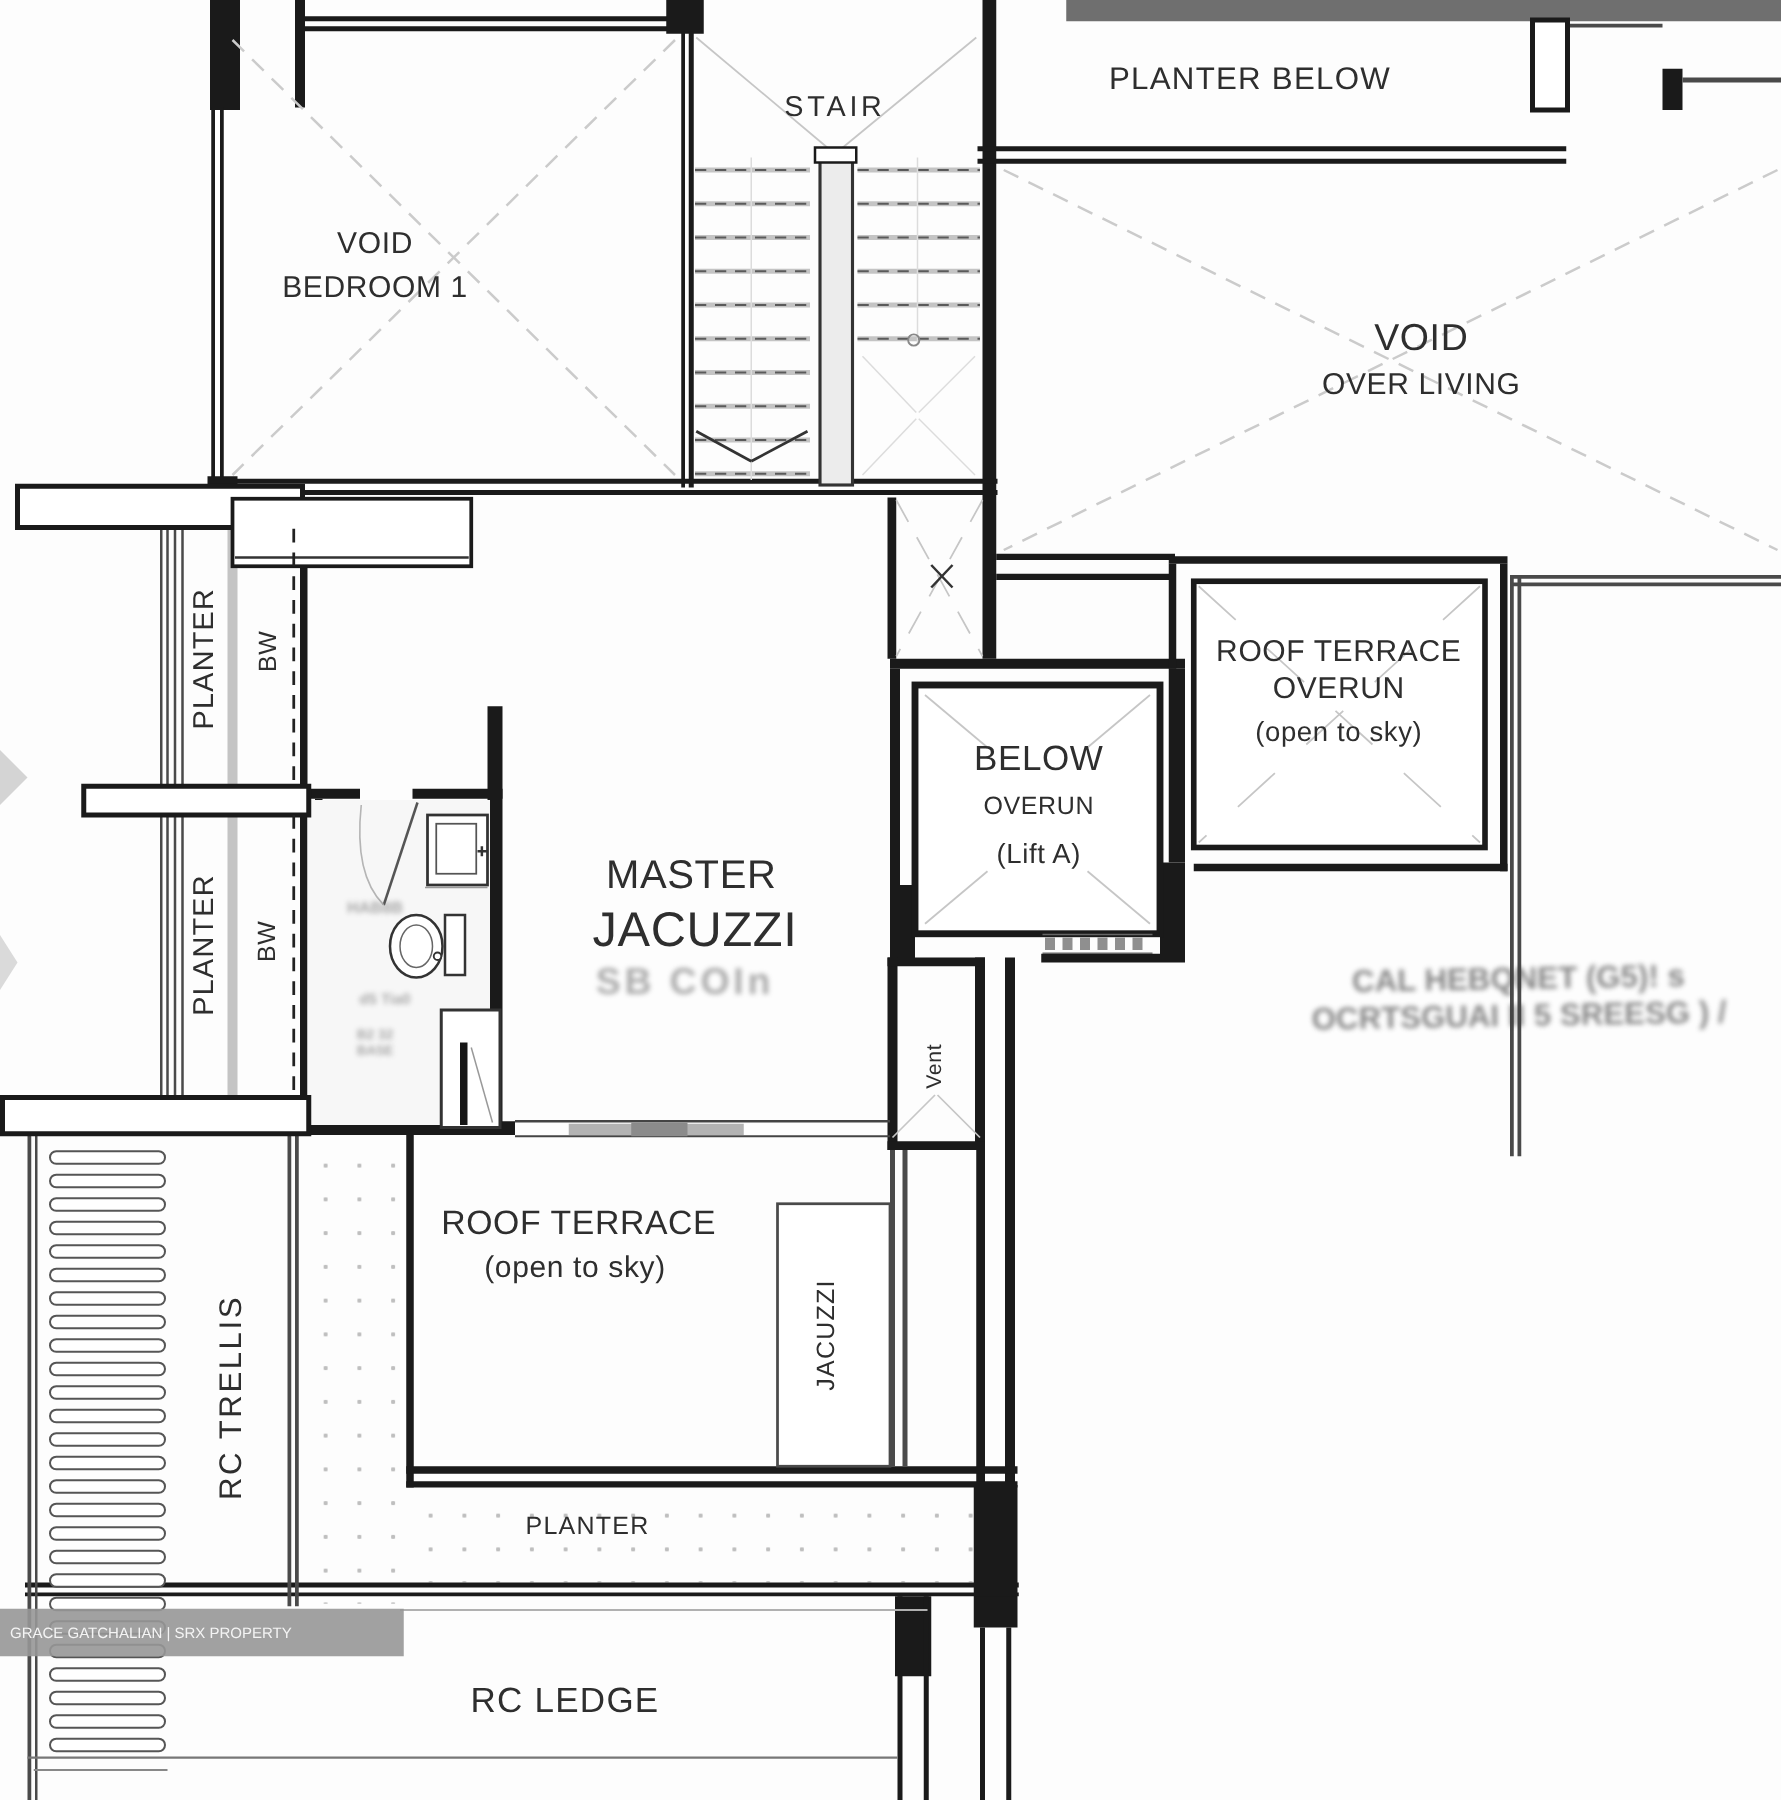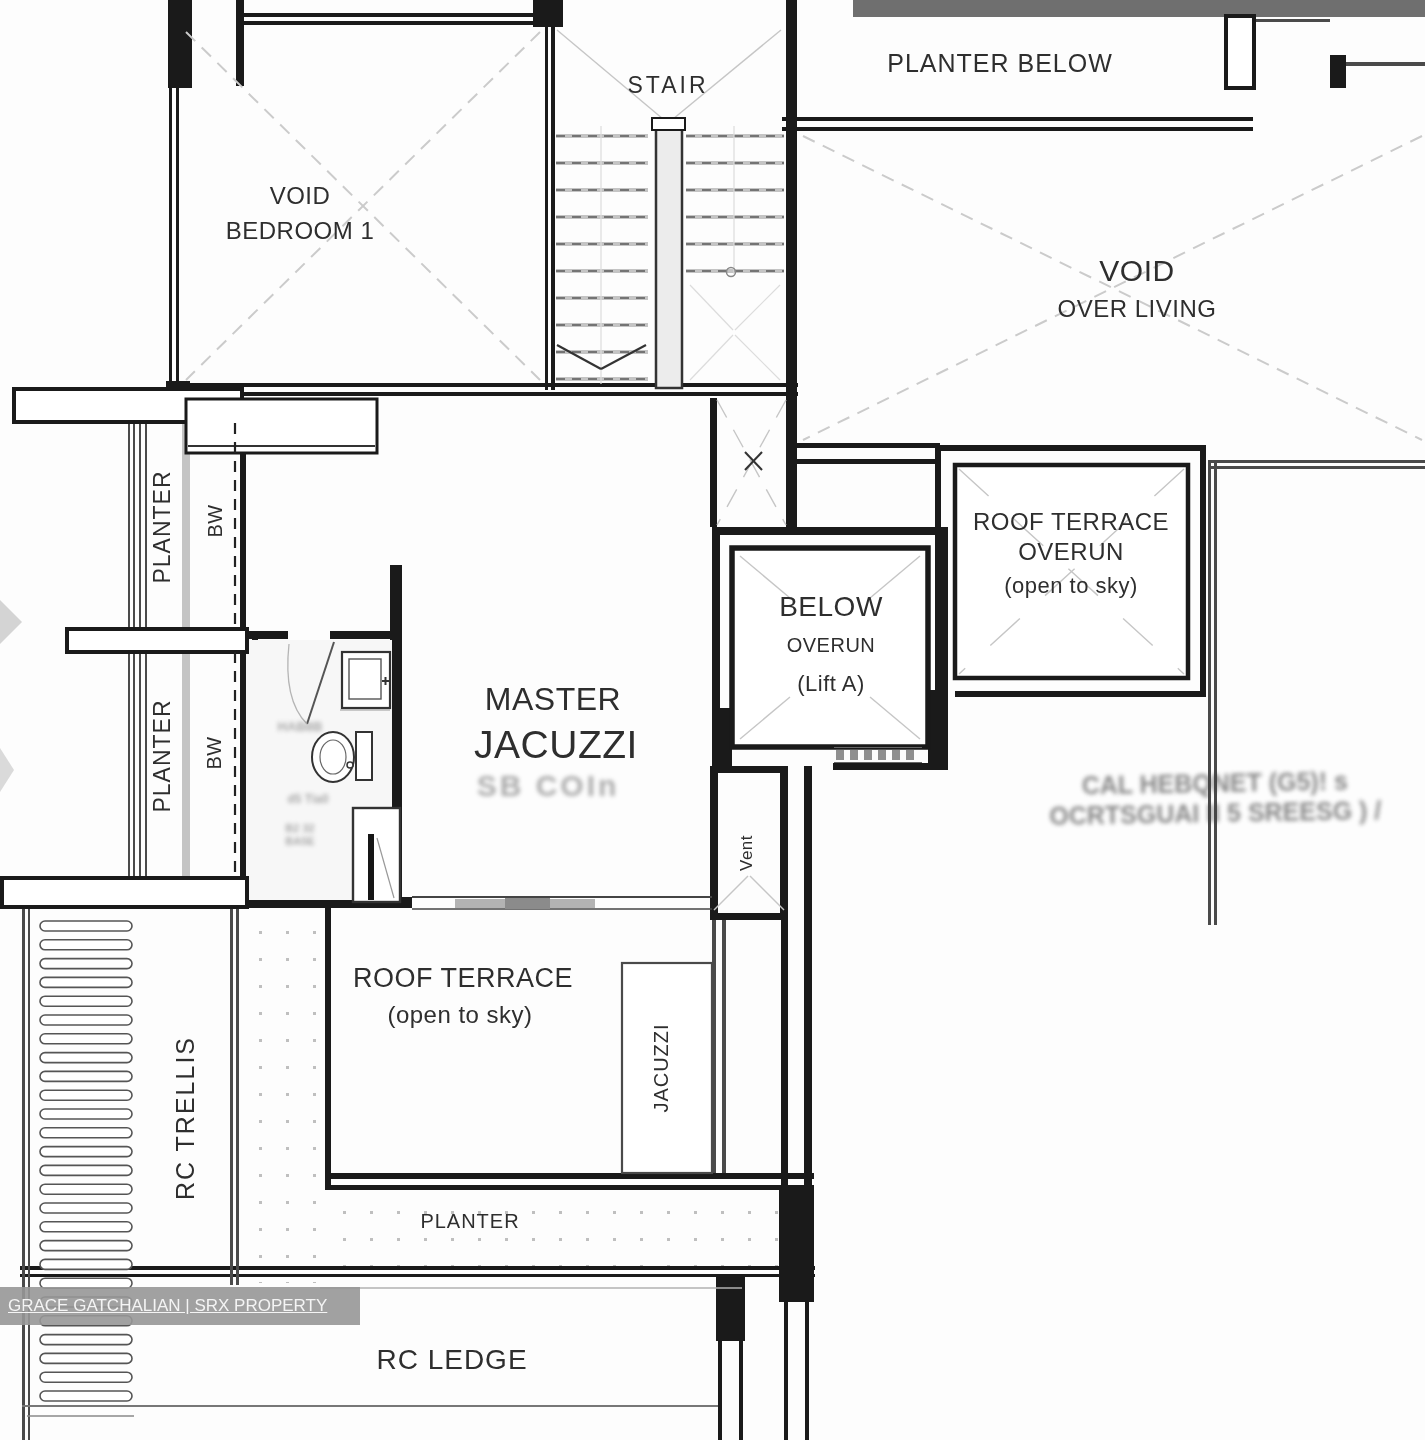--- a/index.html
+++ b/index.html
@@ -7,23 +7,23 @@
         font-family:"Liberation Sans","DejaVu Sans",sans-serif;}
   .plan svg{position:absolute;left:0;top:0;z-index:2;}
   .dots{position:absolute;z-index:1;
         background-image:radial-gradient(circle,#b4b4b4 1.6px,rgba(0,0,0,0) 1.9px);
         background-size:27px 27px;background-position:7px 7px;opacity:.85;}
   .lbl{position:absolute;z-index:3;transform:translate(-50%,-50%);white-space:nowrap;
        color:var(--label,#2e2e2e);letter-spacing:.5px;line-height:1.12;text-align:center;}
   .rot{transform:translate(-50%,-50%) rotate(-90deg);}
   .ghost{position:absolute;z-index:3;transform:translate(-50%,-50%);white-space:nowrap;
          color:#5a5a5a;font-weight:bold;filter:blur(2.2px);opacity:.5;}
-  .wm-bar{position:absolute;z-index:4;left:0;top:1287px;width:360px;height:38px;
-          background:rgba(151,151,151,.9);color:#f4f4f4;font-size:17px;line-height:38px;
-          padding-left:8px;box-sizing:border-box;white-space:nowrap;overflow:hidden;text-decoration:underline;}
+  .wm-bar{position:absolute;z-index:4;left:0;top:1287px;width:323px;height:38px;
+          background:rgba(151,151,151,.9);color:#f4f4f4;font-size:12px;line-height:38px;
+          padding-left:8px;box-sizing:border-box;white-space:nowrap;overflow:hidden;}
   .wm-garbled{position:absolute;z-index:4;left:1010px;top:768px;width:410px;text-align:center;
           color:#3f3f3f;font-weight:bold;font-size:25px;line-height:1.2;
           filter:blur(2px);opacity:.62;transform:rotate(-1deg);white-space:nowrap;}
   
   .walls{fill:var(--wall,#1a1a1a);}
   .thin{fill:#4a4a4a;}
   .grayfill{fill:#c4c4c4;}
   .roofbar{fill:var(--roof-bar,#6f6f6f);}
   .outline{fill:#ffffff;stroke:var(--wall,#1a1a1a);}
   .tread{stroke:var(--tread,#c4c4c4);stroke-width:4;}

